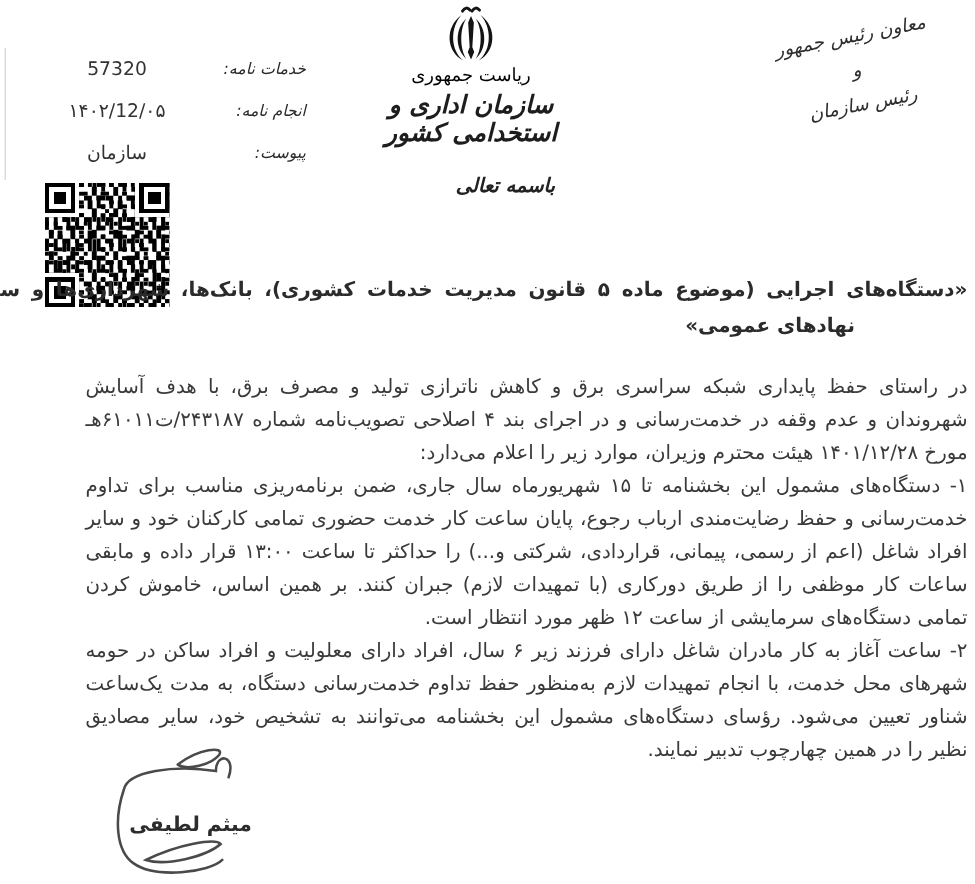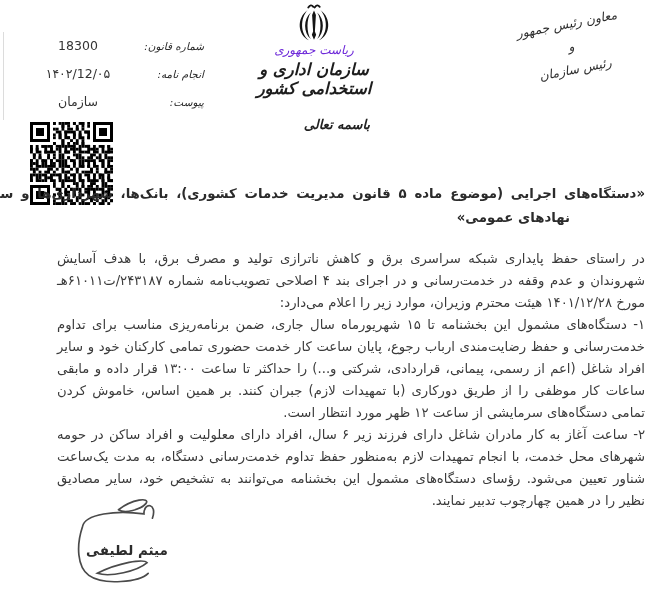--- a/index.html
+++ b/index.html
@@ -10,21 +10,21 @@
   }
   
   .corner-right {
     position:absolute; top:12px; right:6px; width:146px;
     text-align:center; font-style:italic; font-size:12.5px; color:#2e2e2e;
     transform:rotate(-11deg); line-height:23px;
   }
   
   .center-head { position:absolute; top:2px; left:228px; width:172px; text-align:center; }
   .emblem { display:block; margin:0 auto; }
-  .org1 { font-size:12px; font-style:italic; color:#6d28d9; margin-top:1px; }
+  .org1 { font-size:12px; color:#000000; margin-top:1px; }
   .org2 { font-size:16.5px; font-style:italic; font-weight:bold; color:#1d1d1d; margin-top:3px; letter-spacing:-0.3px;text-align:center; }
   .besmellah {
     position:absolute; top:117px; left:230px; width:140px; text-align:right;
     font-size:13px; font-style:italic; font-weight:bold; color:#222;
   }
   
   .meta { position:absolute; top:38px; left:16px; width:188px; }
   .meta-row { display:flex; align-items:center; margin-bottom:13px; }
   .meta-label { width:64px; font-size:10.5px; font-style:italic; color:#2a2a2a; }
   .meta-value { flex:1; text-align:center; font-size:12.5px; color:#333; }
@@ -78,22 +78,22 @@
       <path fill="#141414" d="M40 11 C58 24 56 50 38 59 C52 48 52 24 40 11 Z"></path>
     </svg>
     <div class="org1">ریاست جمهوری</div>
     <div class="org2">سازمان اداری و استخدامی کشور</div>
   </div>
 
   <div class="besmellah">باسمه تعالی</div>
 
   <div class="meta">
     <div class="meta-row">
-      <span class="meta-label">شماره قانون:</span>
-      <span class="meta-value">18300</span>
+      <span class="meta-label">خدمات نامه:</span>
+      <span class="meta-value">57320</span>
     </div>
     <div class="meta-row">
       <span class="meta-label">انجام نامه:</span>
       <span class="meta-value">۱۴۰۲/12/۰۵</span>
     </div>
     <div class="meta-row">
       <span class="meta-label">پیوست:</span>
       <span class="meta-value">سازمان</span>
     </div>
   </div>

